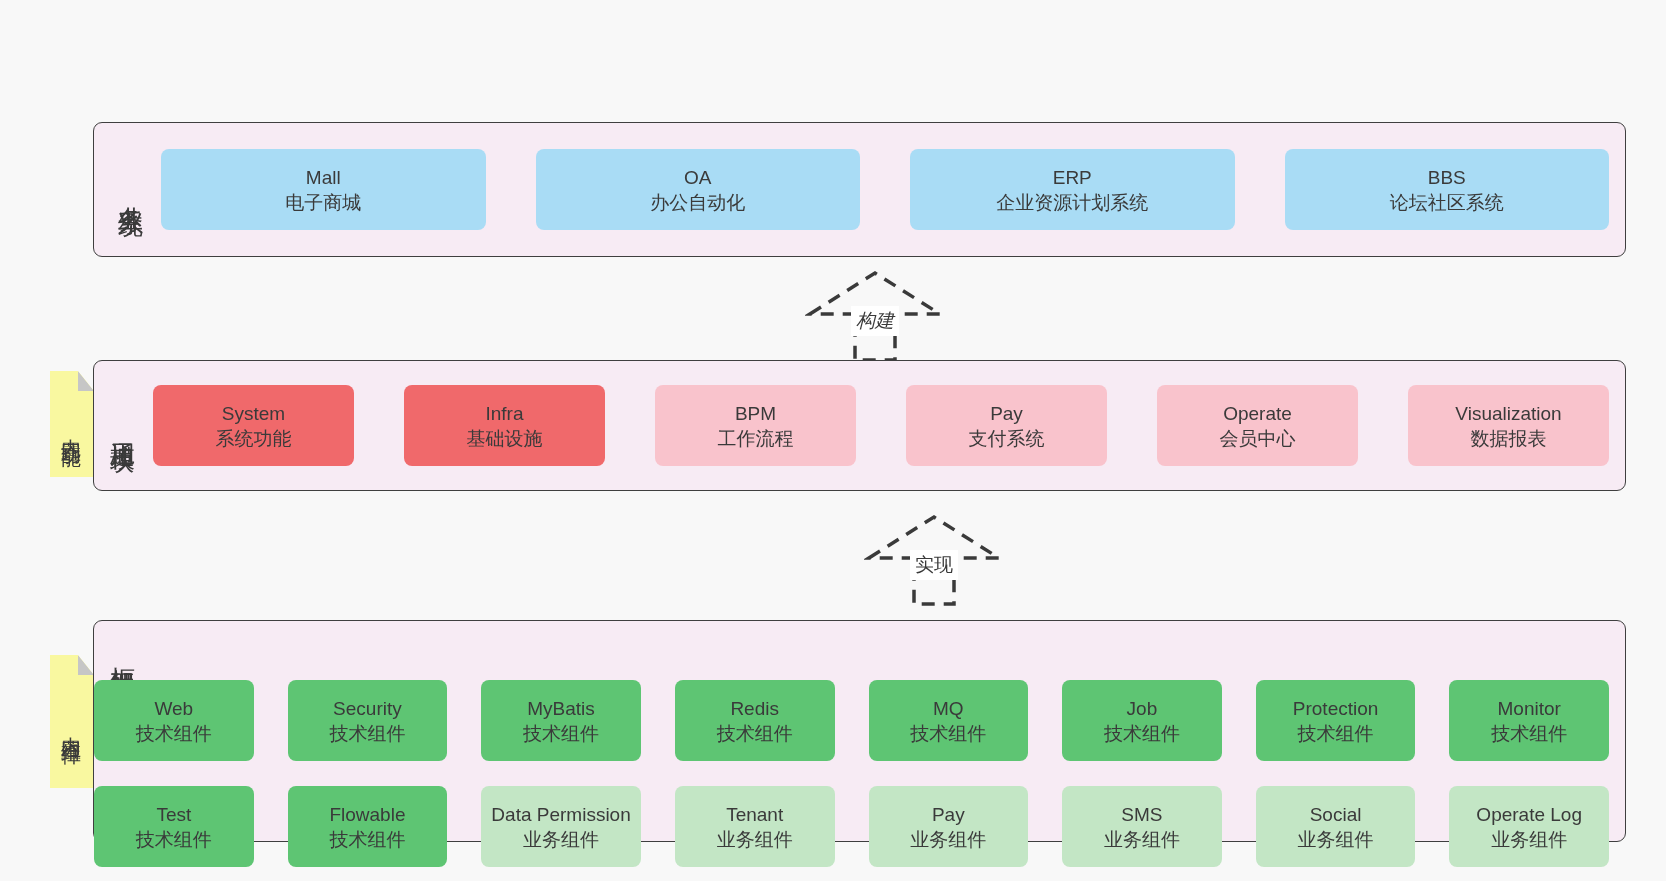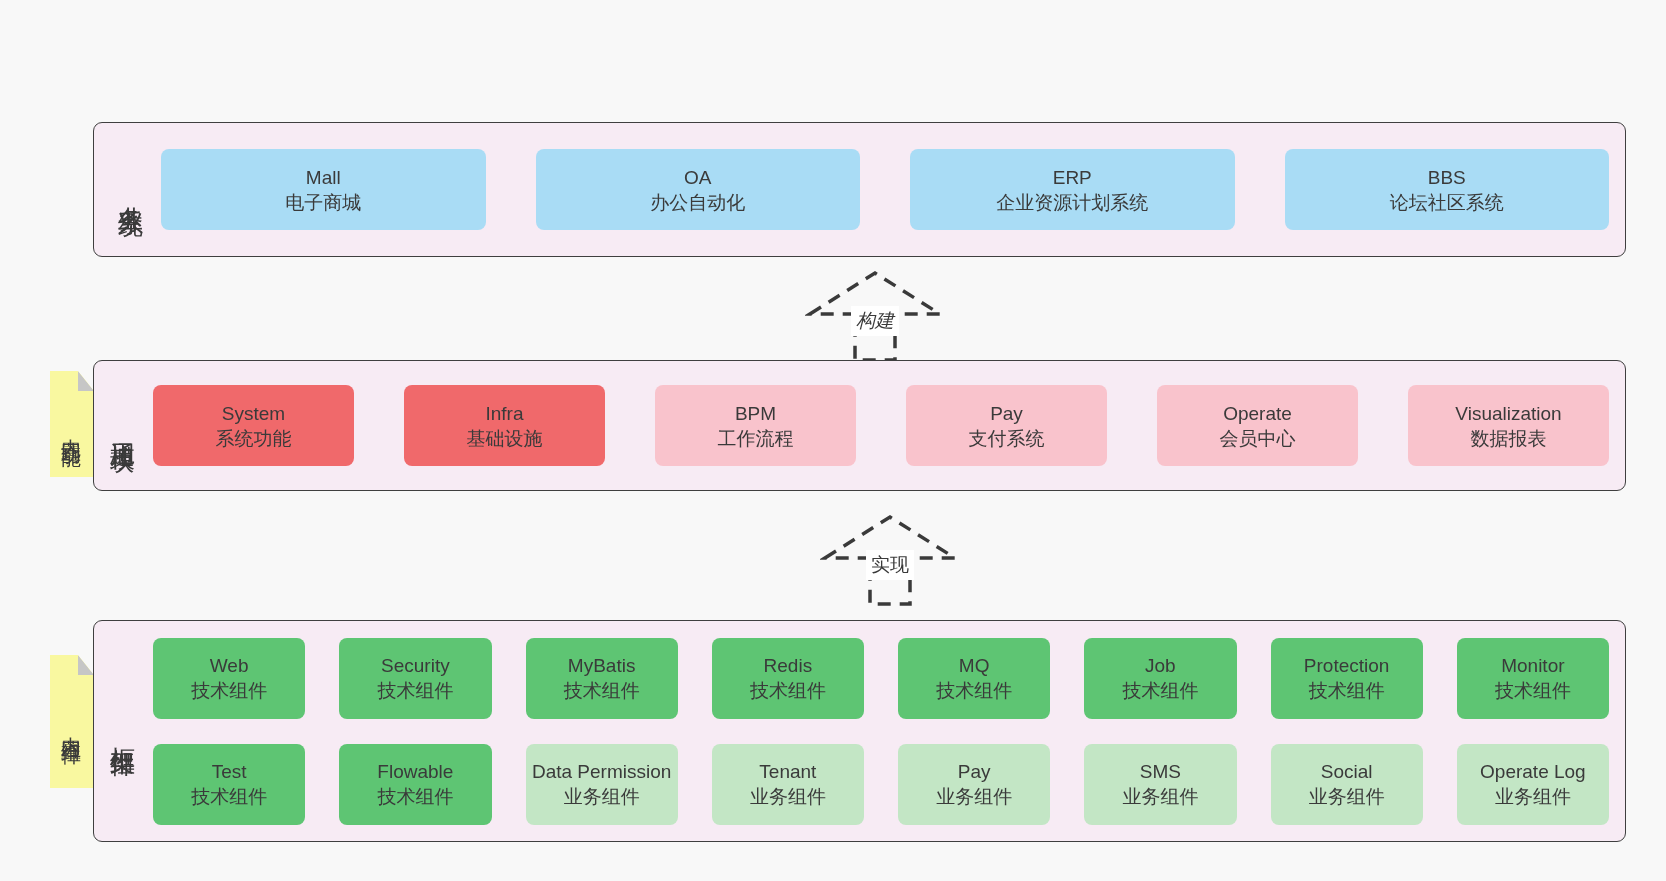--- a/index.html
+++ b/index.html
@@ -10,21 +10,21 @@
   }
   html,body{margin:0;padding:0;}
   body{font-family:"Liberation Sans",sans-serif;background:var(--page-bg);}
   .canvas{position:relative;width:1666px;height:881px;background:var(--page-bg);overflow:hidden;}
 
   .layer{position:absolute;left:93px;width:1533px;box-sizing:border-box;
     background:var(--layer-bg);border:1.5px solid var(--layer-border);border-radius:9px;
     display:flex;}
   .layer-1{top:122px;height:135px;padding-left:8px;}
   .layer-2{top:360px;height:131px;}
-  .layer-3{top:620px;height:222px;}
+  .layer-3{top:620px;height:222px;flex-direction:column;}
 
   .label-col{width:59px;flex:0 0 59px;display:flex;align-items:center;justify-content:center;}
   .layer-label{writing-mode:vertical-rl;text-orientation:upright;font-size:25px;
     letter-spacing:2px;color:var(--text);}
 
   .box-area{flex:1;display:flex;flex-direction:column;justify-content:center;
     gap:25px;padding-right:16px;}
   .box-row{display:flex;}
   .gap-6{gap:50px;}
   .gap-8{gap:34px;}
@@ -43,21 +43,21 @@
     display:flex;align-items:center;justify-content:center;}
   .sticky-2{top:371px;height:106px;}
   .sticky-3{top:655px;height:133px;}
   .sticky-fold{position:absolute;top:0;right:0;width:16px;height:20px;
     background:var(--sticky-fold);clip-path:polygon(0 0,100% 100%,0 100%);}
   .sticky-text{writing-mode:vertical-rl;text-orientation:upright;font-size:20px;
     letter-spacing:3px;color:var(--text);padding-top:10px;}
 
   .arrow{position:absolute;width:140px;height:95px;}
   .arrow-1{left:805px;top:268px;font-style:italic;}
-  .arrow-2{left:820px;top:512px;}
+  .arrow-2{left:864px;top:512px;}
   .arrow svg{display:block;width:100%;height:100%;}
   .arrow-label{position:absolute;left:50%;top:56%;transform:translate(-50%,-50%);
     background:var(--arrow-label-bg);color:var(--text);font-size:19px;
     padding:2px 5px;white-space:nowrap;}
 </style>
 </head>
 <body>
 
 <div class="canvas">
 

